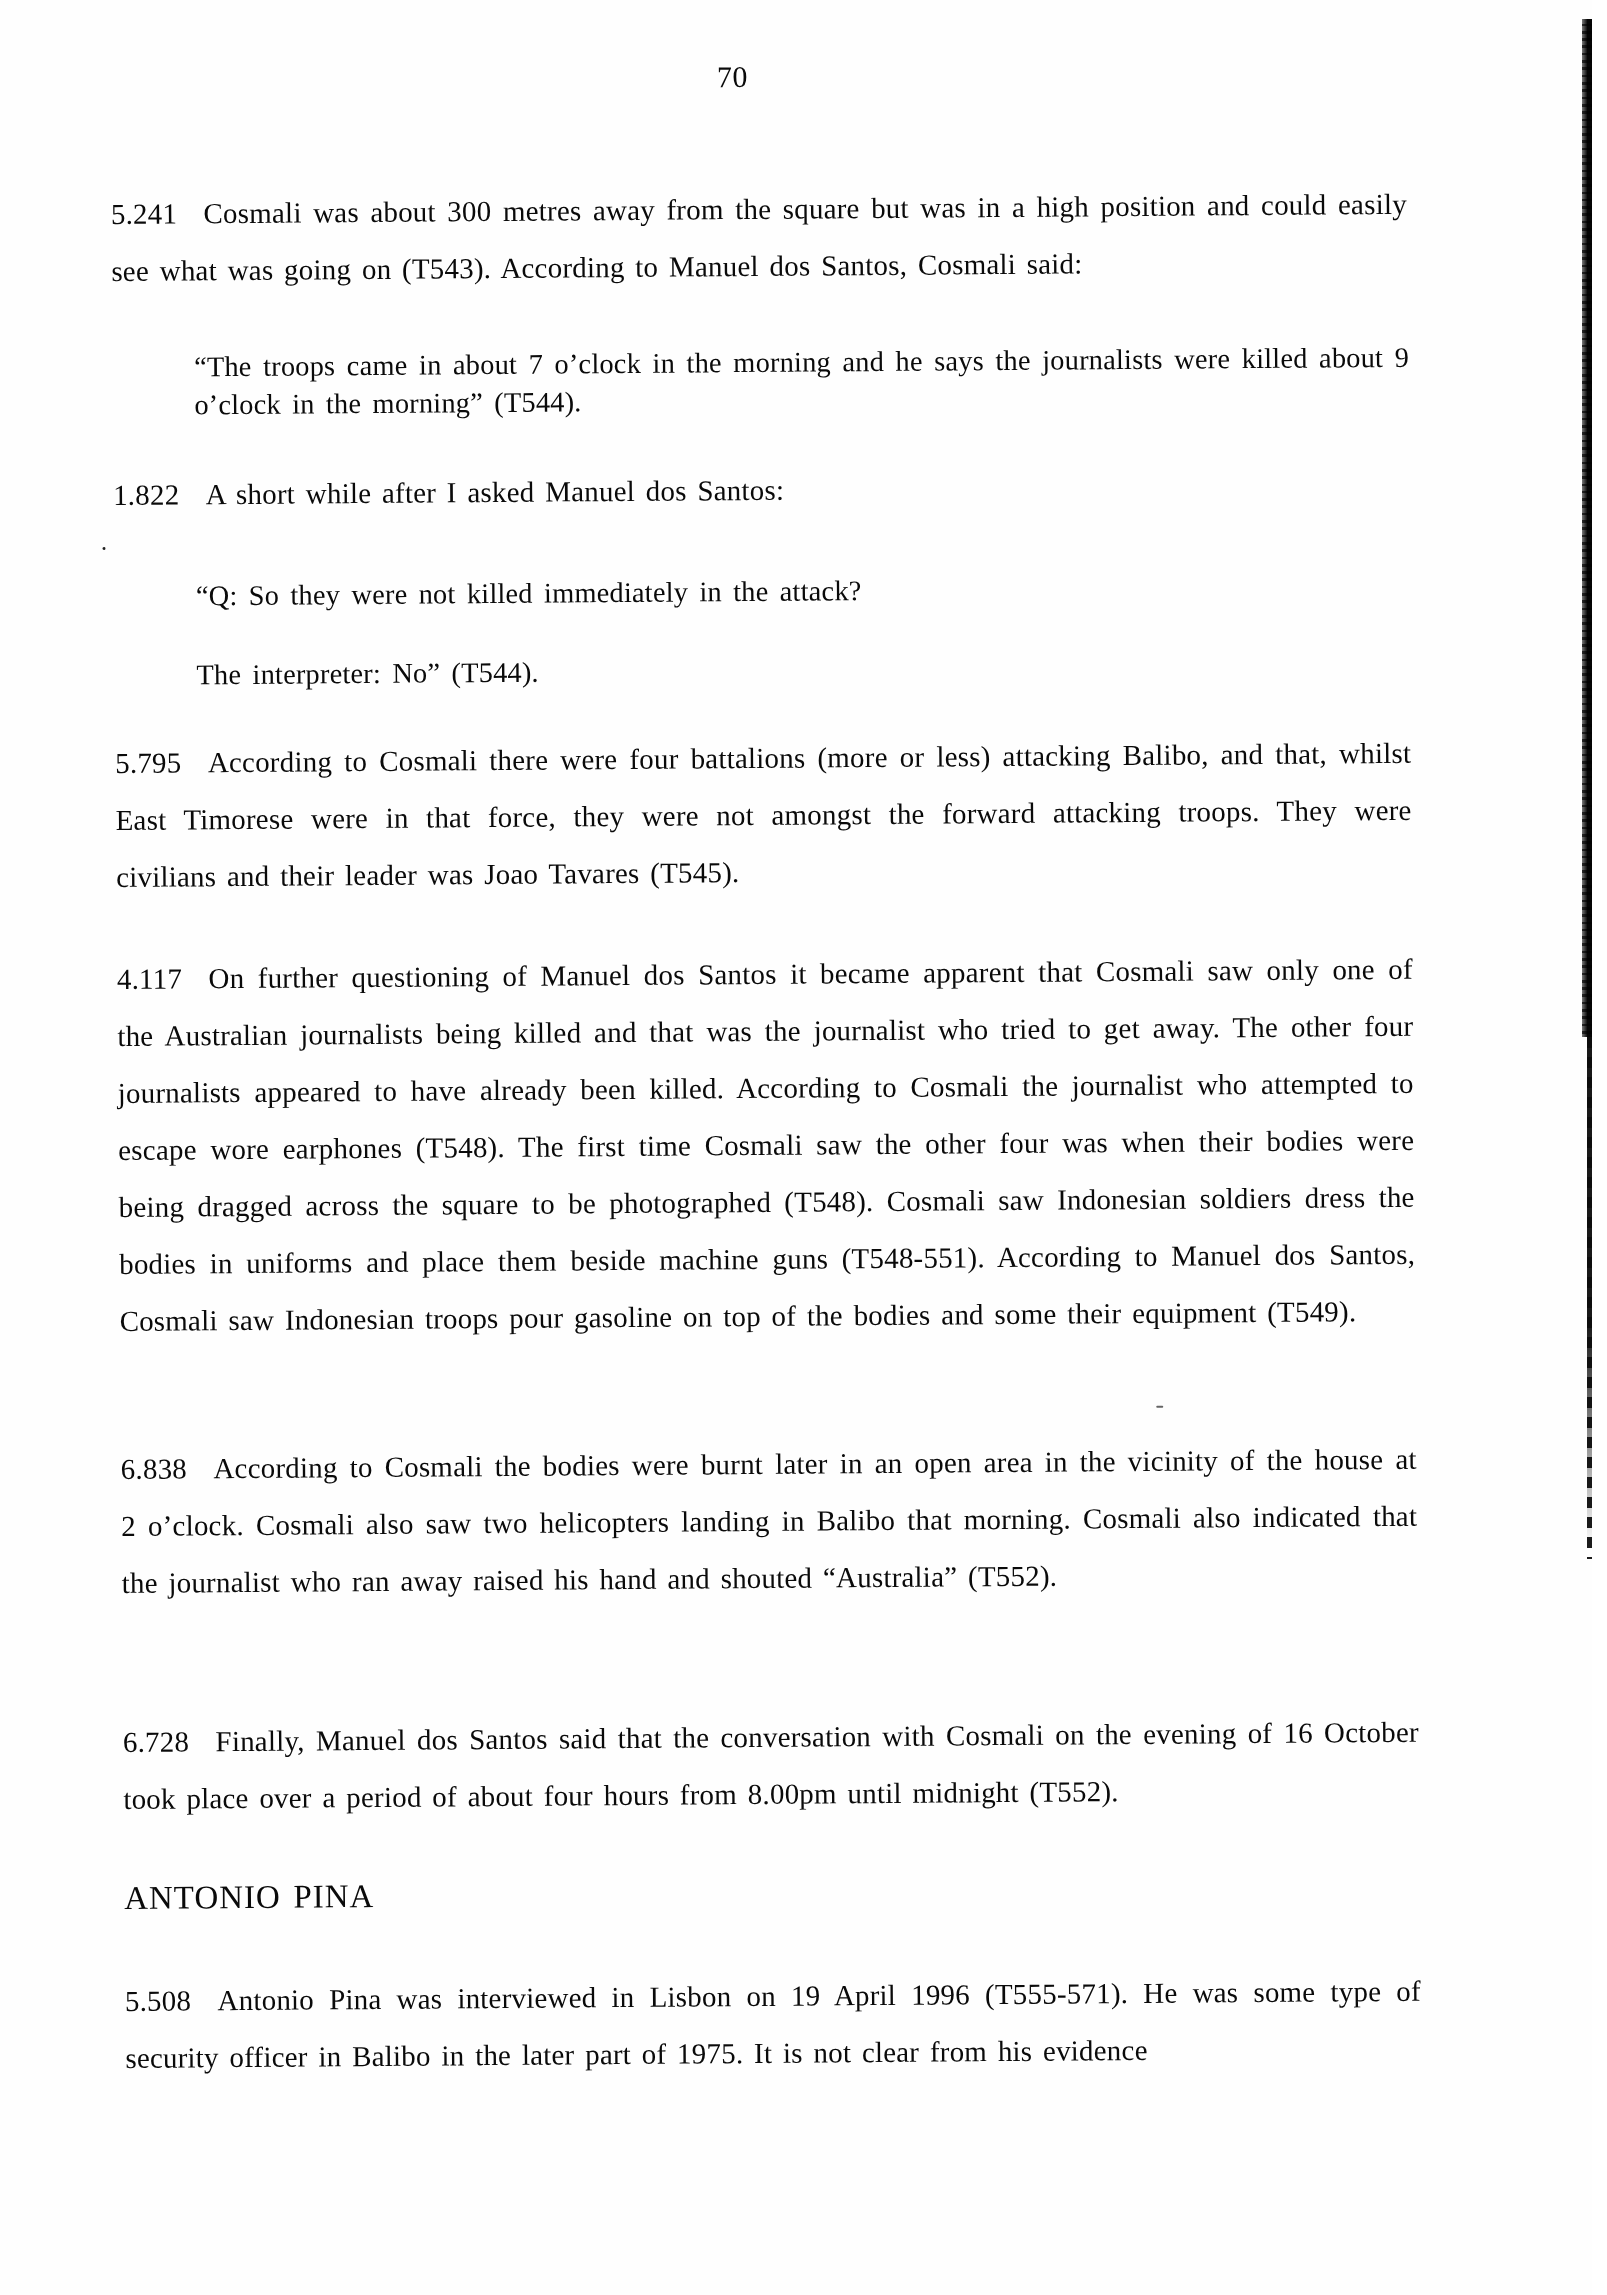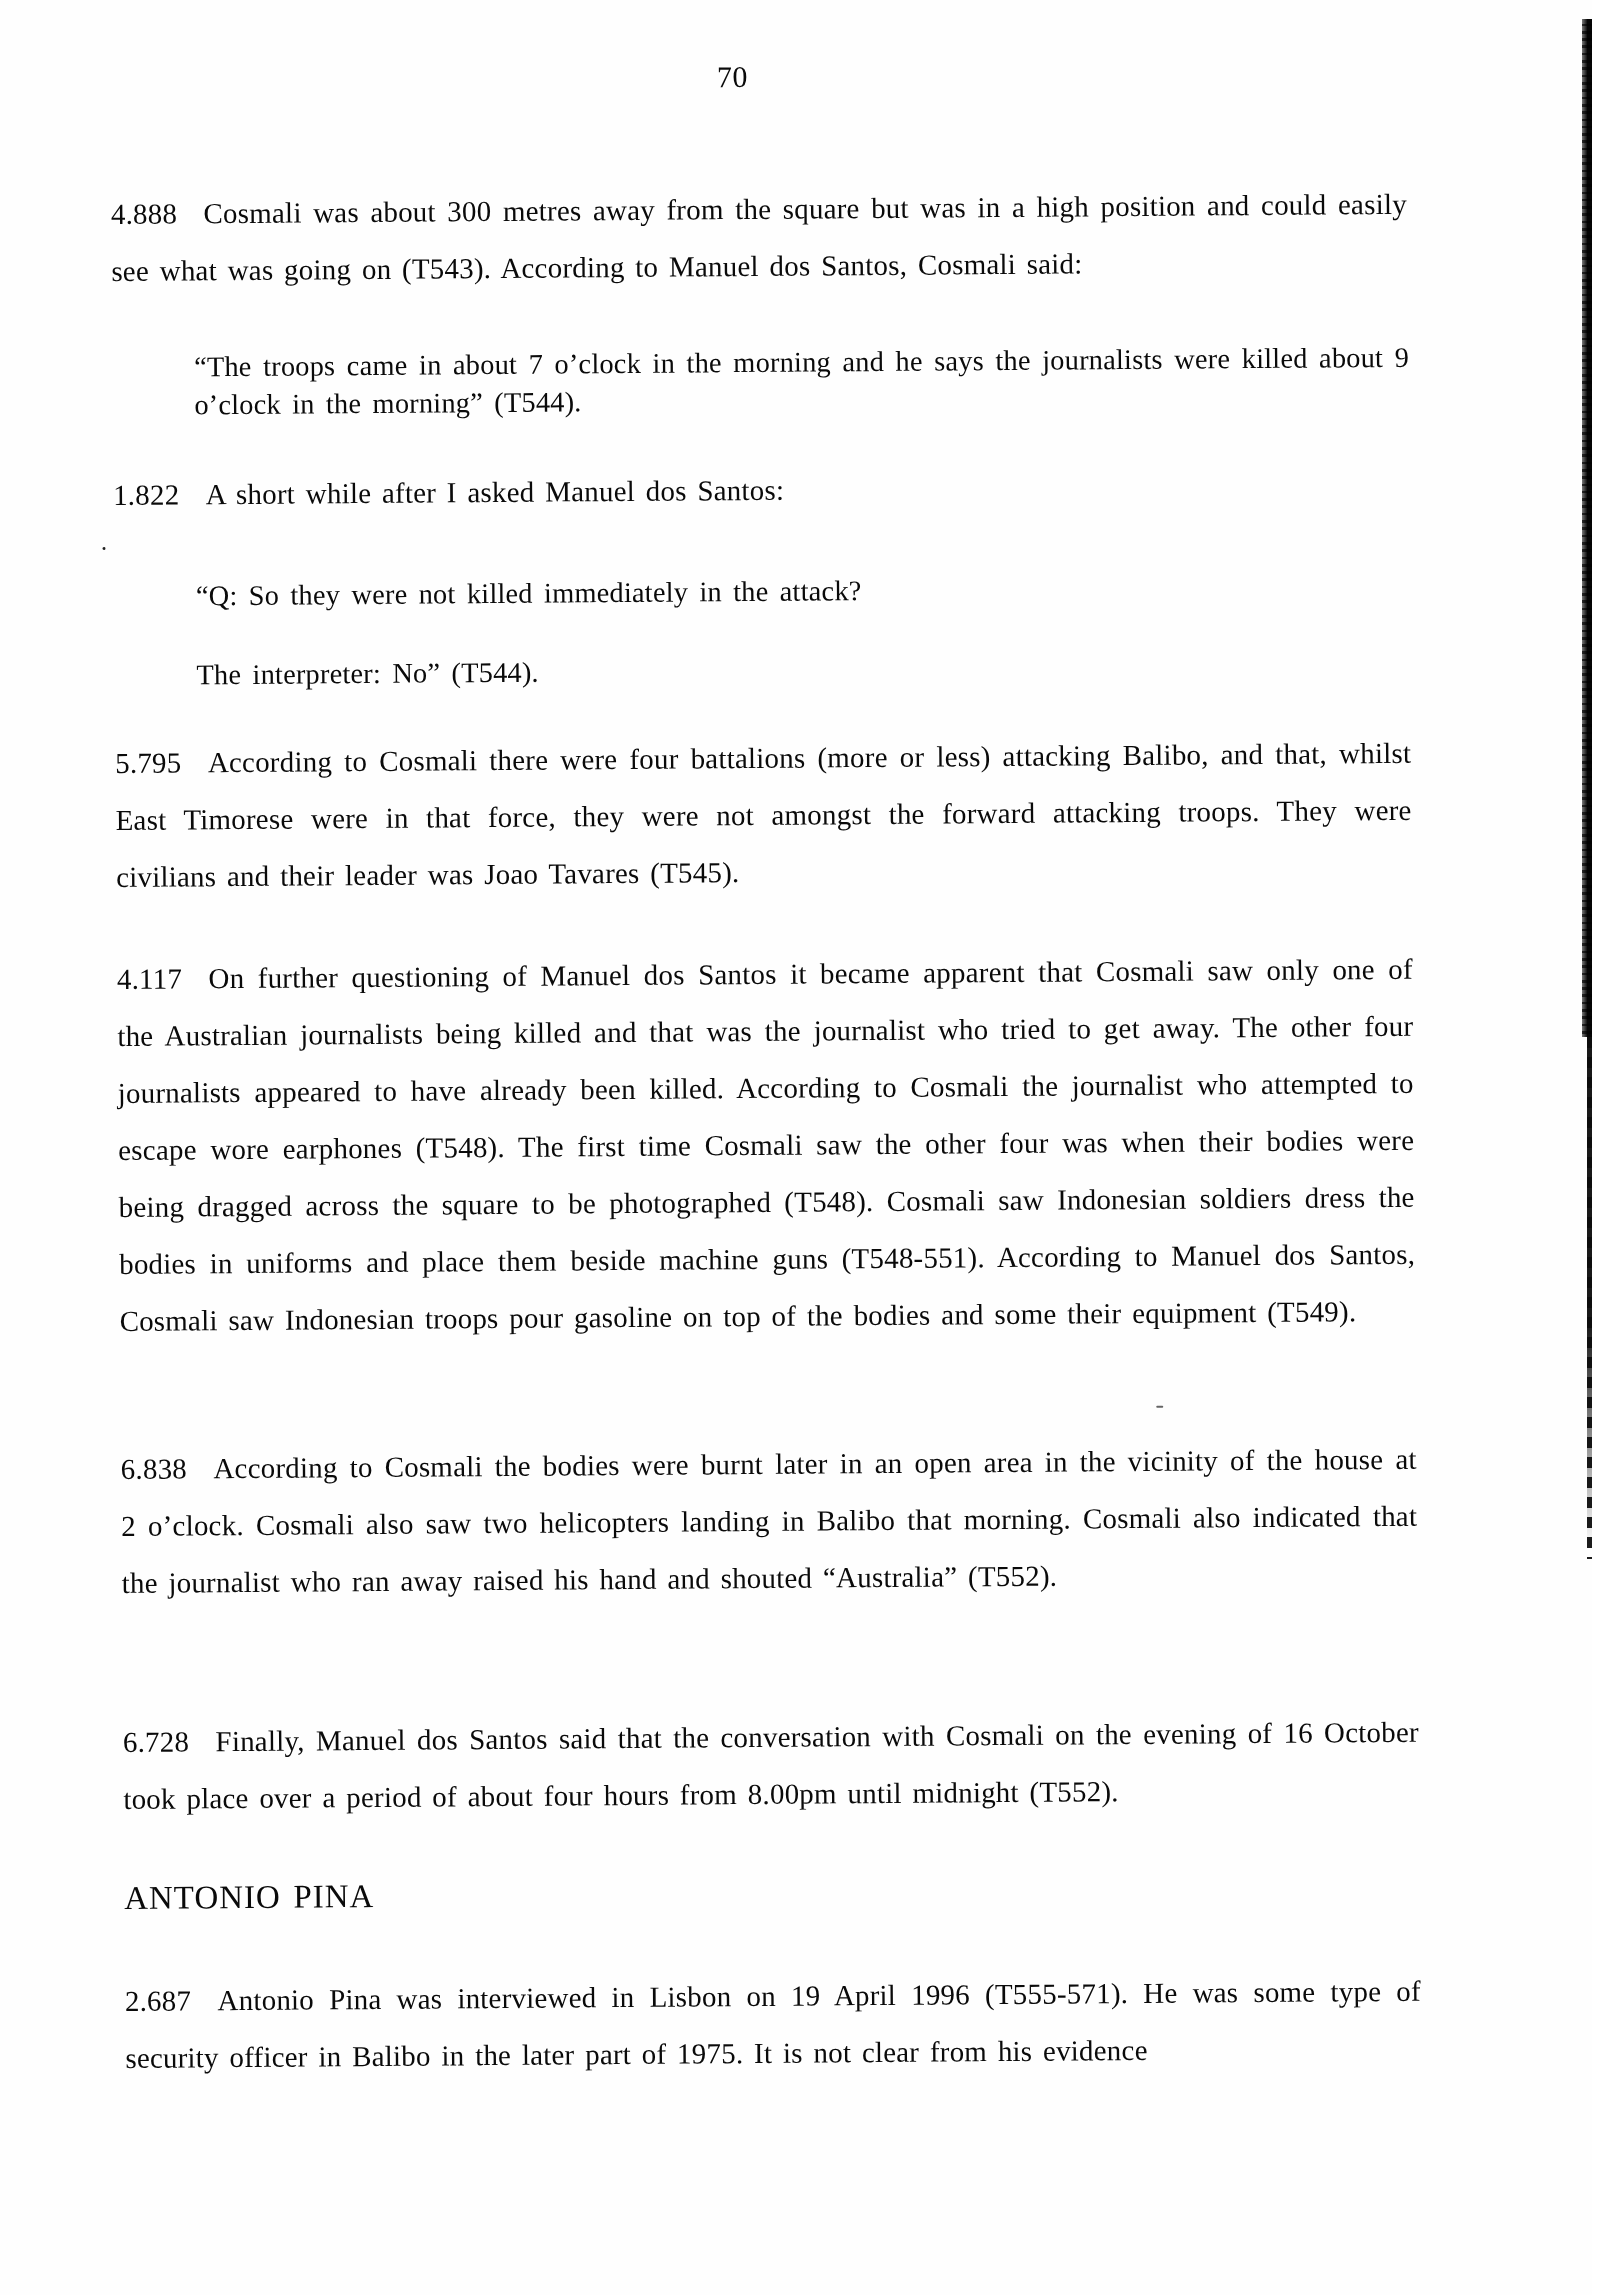--- a/index.html
+++ b/index.html
@@ -83,41 +83,41 @@
   .speck-2{left:1154px;top:1414px;width:6.6px;height:2px;border-radius:1.3px;opacity:.7;}
 </style>
 </head>
 <body>
 
 <div class="page">
   <div class="content">
 
     <div class="page-number">70</div>
 
-    <p class="body" style="top:186px"><span class="num">4.888</span><span class="txt">Cosmali was about 300 metres away from the square but was in a high position and could easily see what was going on (T543).  According to Manuel dos Santos, Cosmali said:</span></p>
+    <p class="body" style="top:186px"><span class="num">5.241</span><span class="txt">Cosmali was about 300 metres away from the square but was in a high position and could easily see what was going on (T543).  According to Manuel dos Santos, Cosmali said:</span></p>
 
     <p class="quote" style="top:349px"><span class="txt">“The troops came in about 7 o’clock in the morning and he says the journalists were killed about 9 o’clock in the morning” (T544).</span></p>
 
     <p class="body" style="top:467px"><span class="num">1.822</span><span class="txt">A short while after I asked Manuel dos Santos:</span></p>
 
     <p class="quote" style="top:578px"><span class="txt">“Q: So they were not killed immediately in the attack?</span></p>
 
     <p class="quote" style="top:657px"><span class="txt">The interpreter: No” (T544).</span></p>
 
     <p class="body" style="top:735px"><span class="num">5.795</span><span class="txt">According to Cosmali there were four battalions (more or less) attacking Balibo, and that, whilst East Timorese were in that force, they were not amongst the forward attacking troops.  They were civilians and their leader was Joao Tavares (T545).</span></p>
 
     <p class="body" style="top:951px"><span class="num">4.117</span><span class="txt">On further questioning of Manuel dos Santos it became apparent that Cosmali saw only one of the Australian journalists being killed and that was the journalist who tried to get away.  The other four journalists appeared to have already been killed.  According to Cosmali the journalist who attempted to escape wore earphones (T548).  The first time Cosmali saw the other four was when their bodies were being dragged across the square to be photographed (T548).  Cosmali saw Indonesian soldiers dress the bodies in uniforms and place them beside machine guns (T548-551).  According to Manuel dos Santos, Cosmali saw Indonesian troops pour gasoline on top of the bodies and some their equipment (T549).</span></p>
 
     <p class="body" style="top:1441px"><span class="num">6.838</span><span class="txt">According to Cosmali the bodies were burnt later in an open area in the vicinity of the house at 2 o’clock.  Cosmali also saw two helicopters landing in Balibo that morning.  Cosmali also indicated that the journalist who ran away raised his hand and shouted “Australia” (T552).</span></p>
 
     <p class="body" style="top:1714px"><span class="num">6.728</span><span class="txt">Finally, Manuel dos Santos said that the conversation with Cosmali on the evening of 16 October took place over a period of about four hours from 8.00pm until midnight (T552).</span></p>
 
     <p class="heading" style="top:1878px">ANTONIO PINA</p>
 
-    <p class="body" style="top:1973px"><span class="num">2.687</span><span class="txt">Antonio Pina was interviewed in Lisbon on 19 April 1996 (T555-571).  He was some type of security officer in Balibo in the later part of 1975.  It is not clear from his evidence</span></p>
+    <p class="body" style="top:1973px"><span class="num">5.508</span><span class="txt">Antonio Pina was interviewed in Lisbon on 19 April 1996 (T555-571).  He was some type of security officer in Balibo in the later part of 1975.  It is not clear from his evidence</span></p>
 
     <span class="speck speck-1"></span>
     <span class="speck speck-2"></span>
   </div>
 
   <div class="scan-bar-top"></div>
   <div class="scan-bar-bottom"></div>
 </div>
 
 

